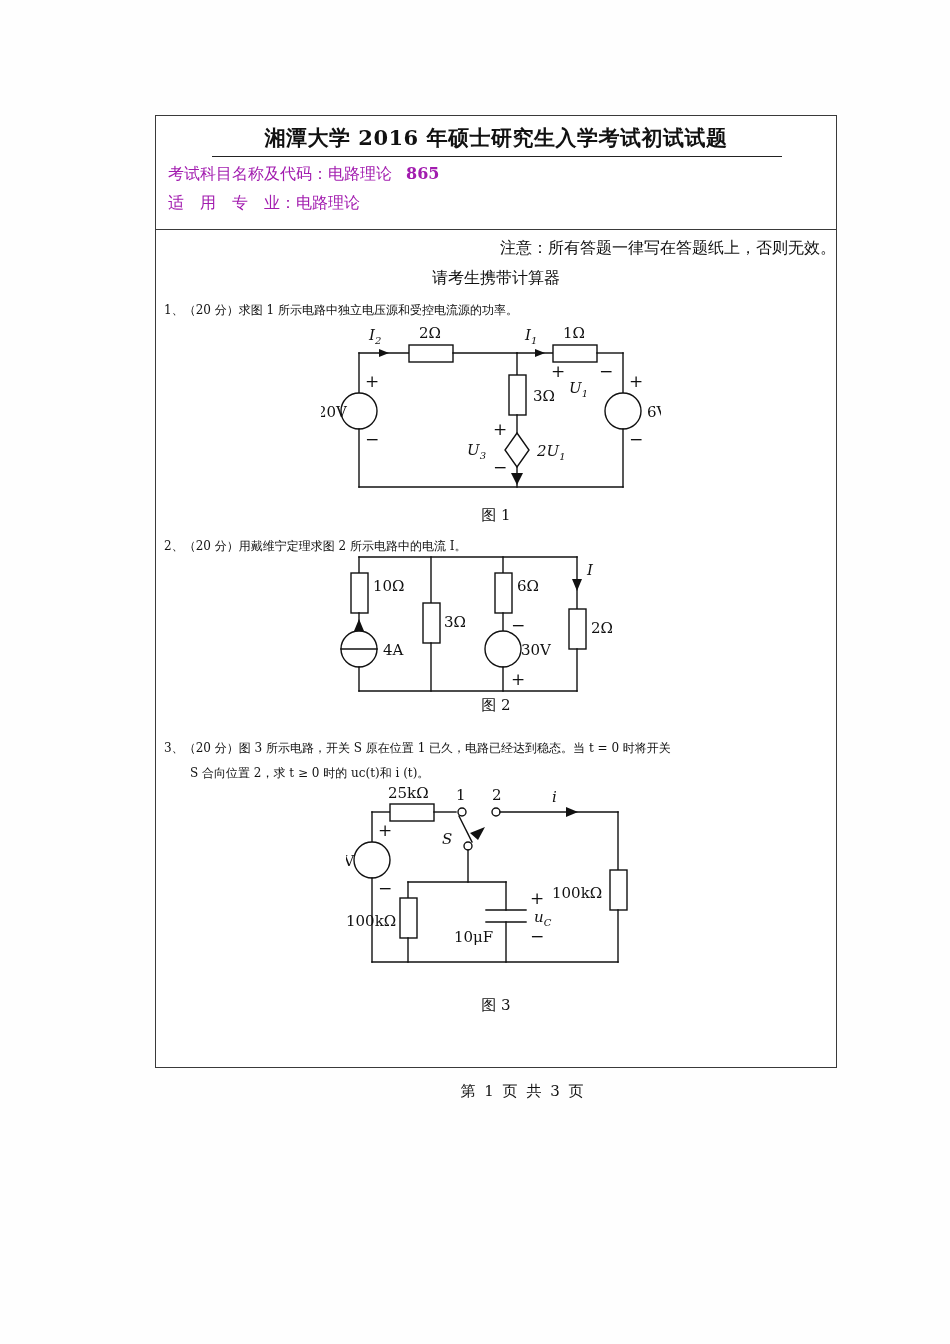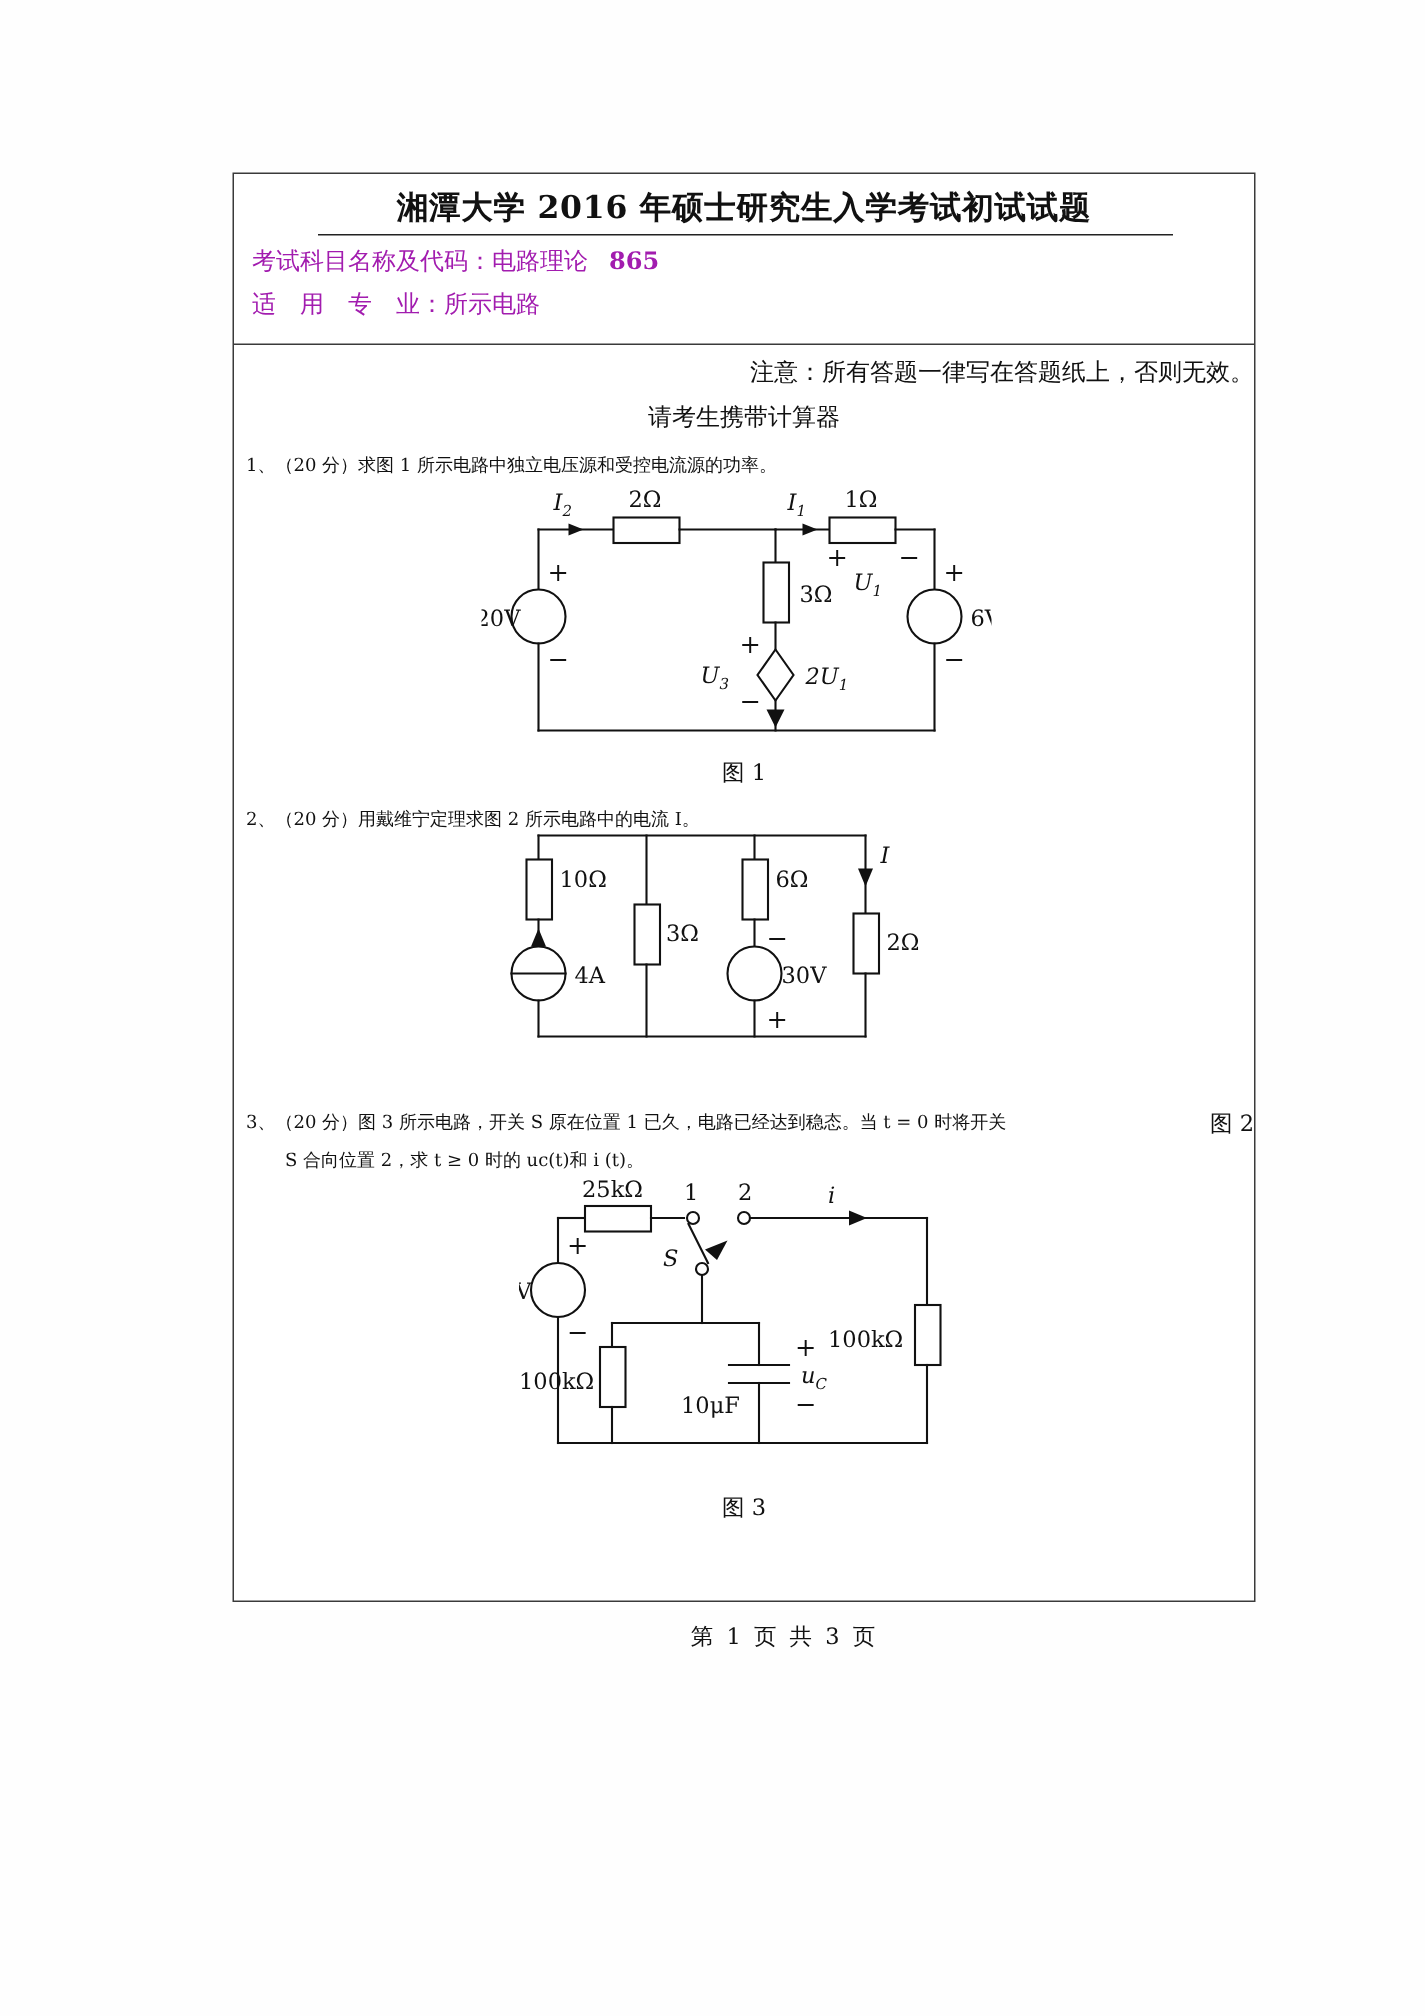--- a/index.html
+++ b/index.html
@@ -116,21 +116,21 @@
   .figcap {
     position: absolute;
     width: 100%;
     left: 0;
     text-align: center;
     font-family: "DejaVu Serif", "Liberation Serif", serif;
     font-size: 15px;
     color: #111;
   }
   .figcap1 { top: 390px; }
-  .figcap2 { top: 624px; text-align: right; }
+  .figcap2 { top: 580px; }
   .figcap3 { top: 880px; }
 
   
   .fig {
     position: absolute;
   }
   .fig1 { left: 165px; top: 205px; }
   .fig2 { left: 175px; top: 435px; }
   .fig3 { left: 190px; top: 670px; text-align: center; }
 
@@ -164,21 +164,21 @@
   <div class="frame">
 
     <div class="frame-divider"></div>
 
     <div class="exam-title">湘潭大学 2016 年硕士研究生入学考试初试试题</div>
     <div class="title-underline"></div>
 
     <div class="meta-line l1">
       <span>考试科目名称及代码：电路理论</span><span class="meta-code">865</span>
     </div>
-    <div class="meta-line l2">适　用　专　业：所示电路</div>
+    <div class="meta-line l2">适　用　专　业：电路理论</div>
 
     <div class="notice">注意：所有答题一律写在答题纸上，否则无效。</div>
     <div class="notice2">请考生携带计算器</div>
 
     <div class="q q1">1、（20 分）求图 1 所示电路中独立电压源和受控电流源的功率。</div>
 
     <div class="fig fig1">
       <svg width="340" height="190" viewBox="0 0 340 190">
         <g stroke="#111" stroke-width="1.4" fill="none" stroke-linecap="square">
 

